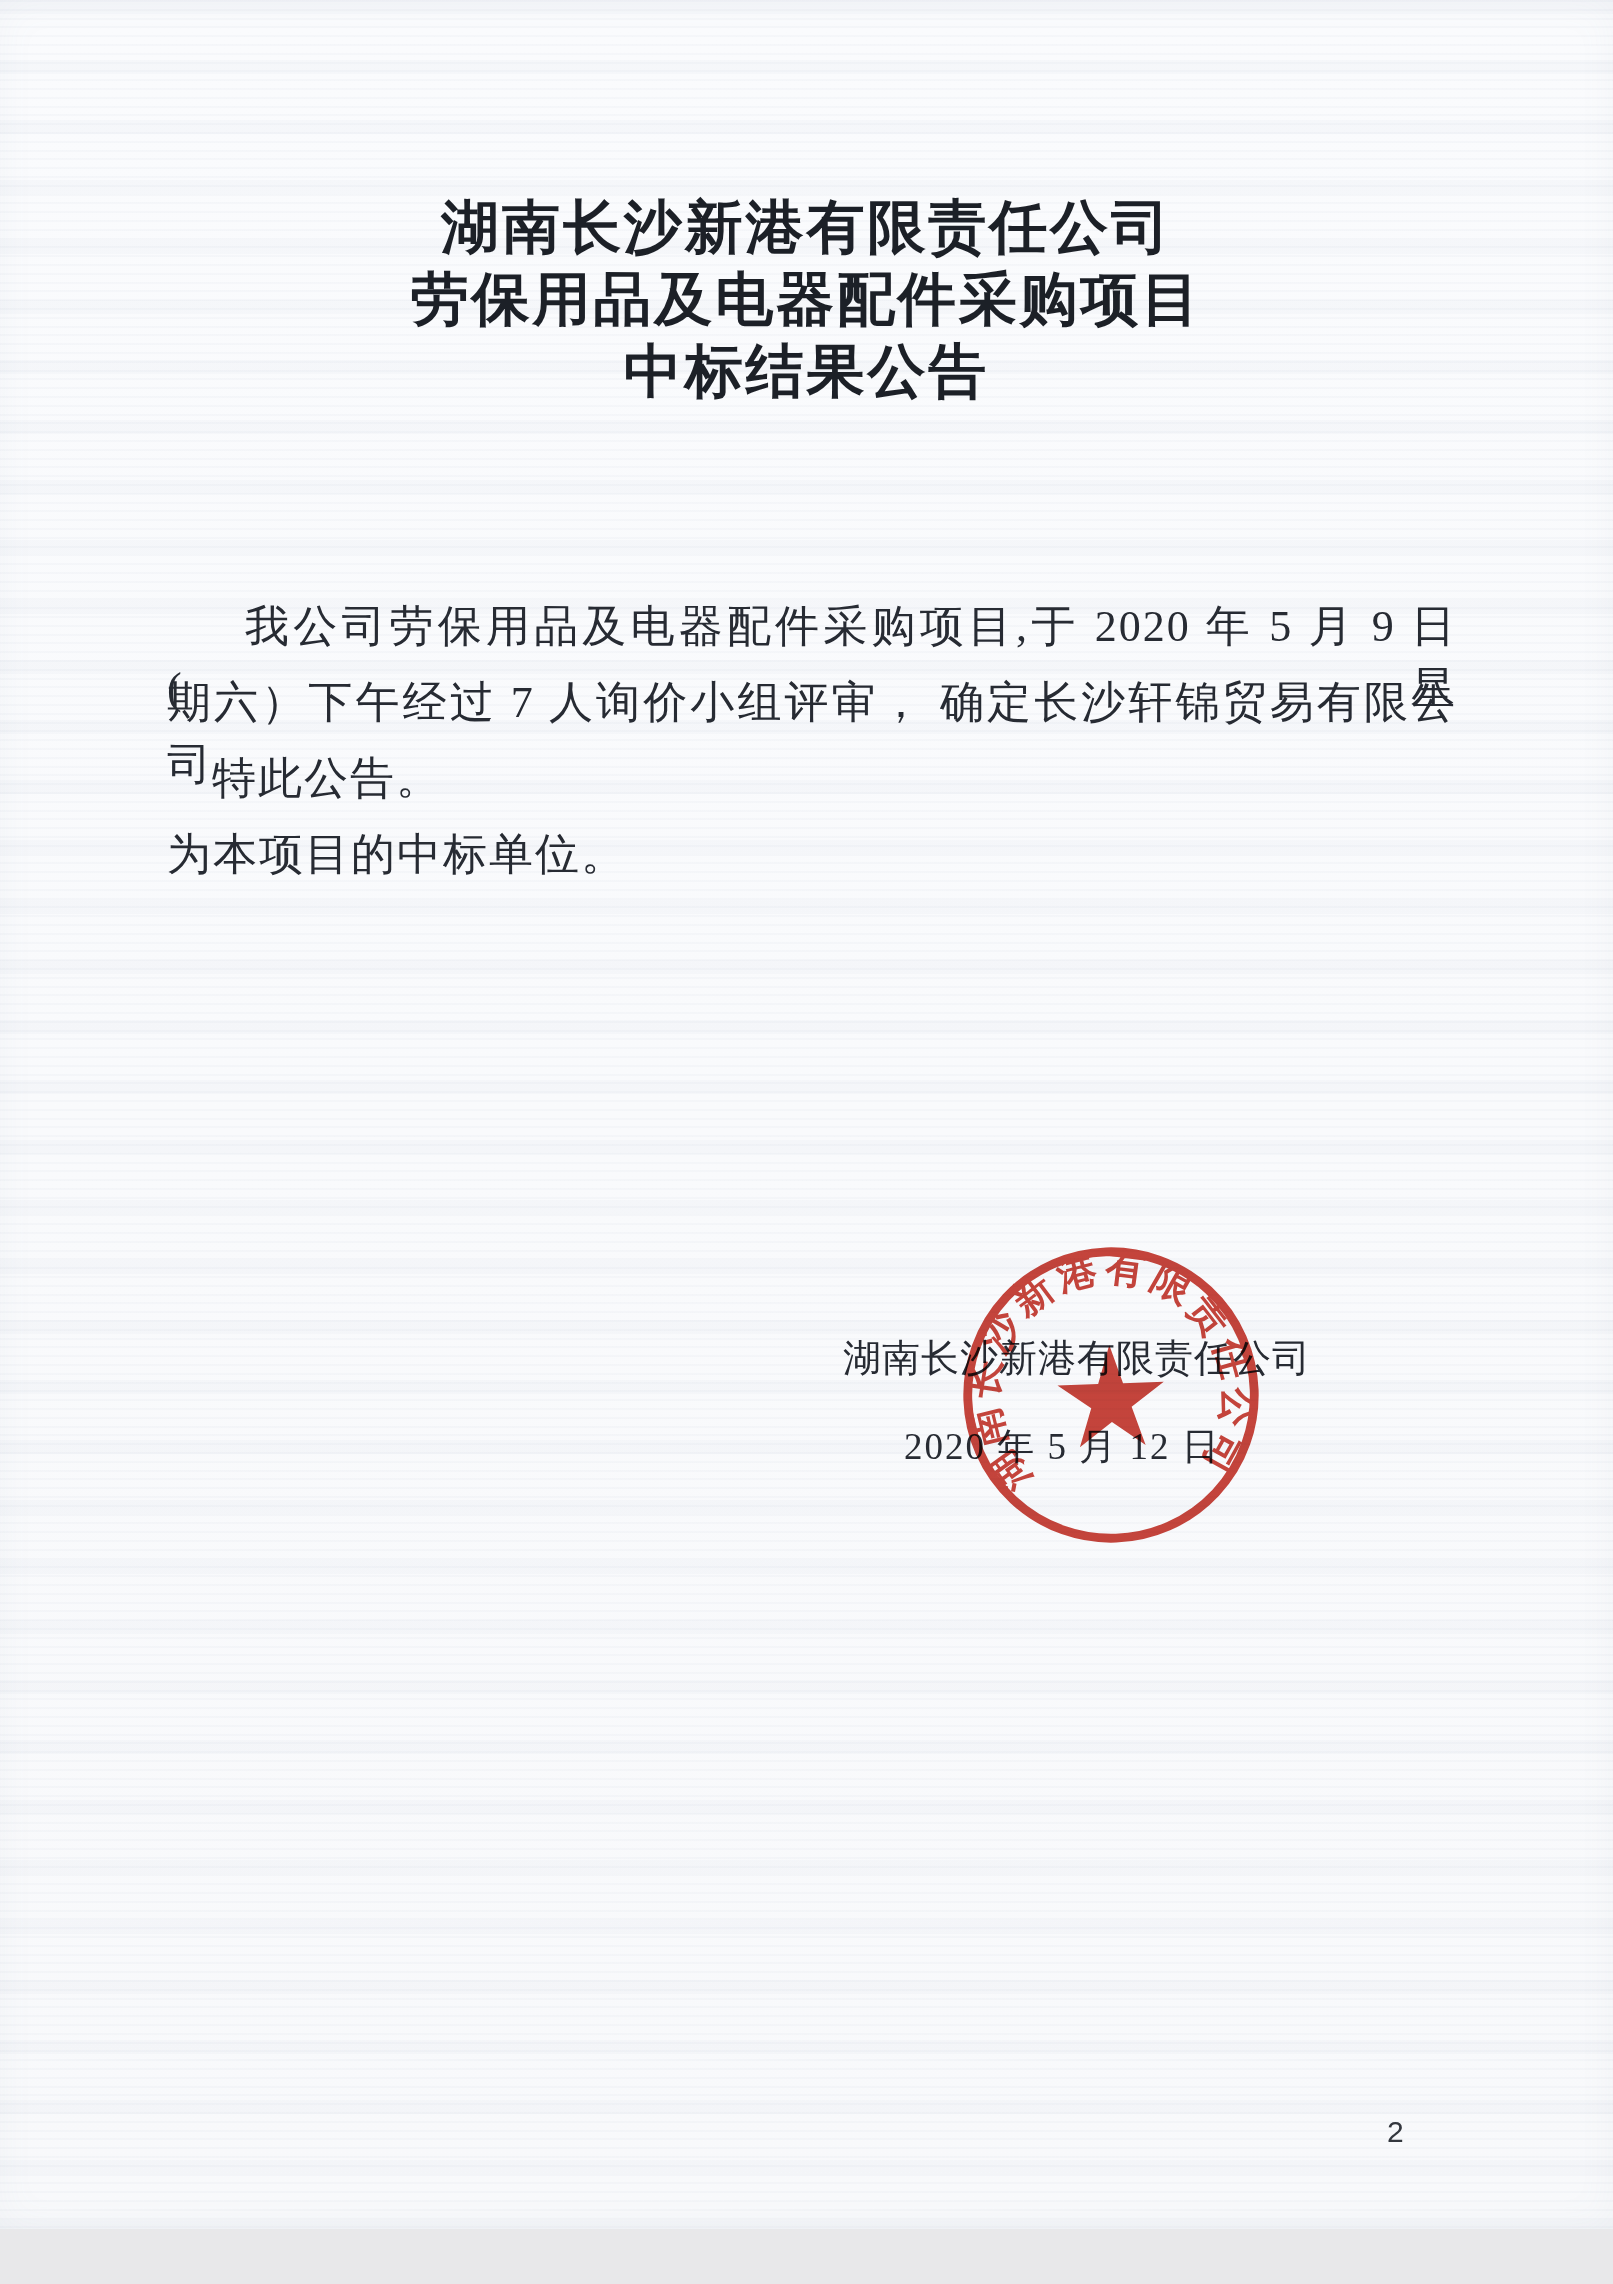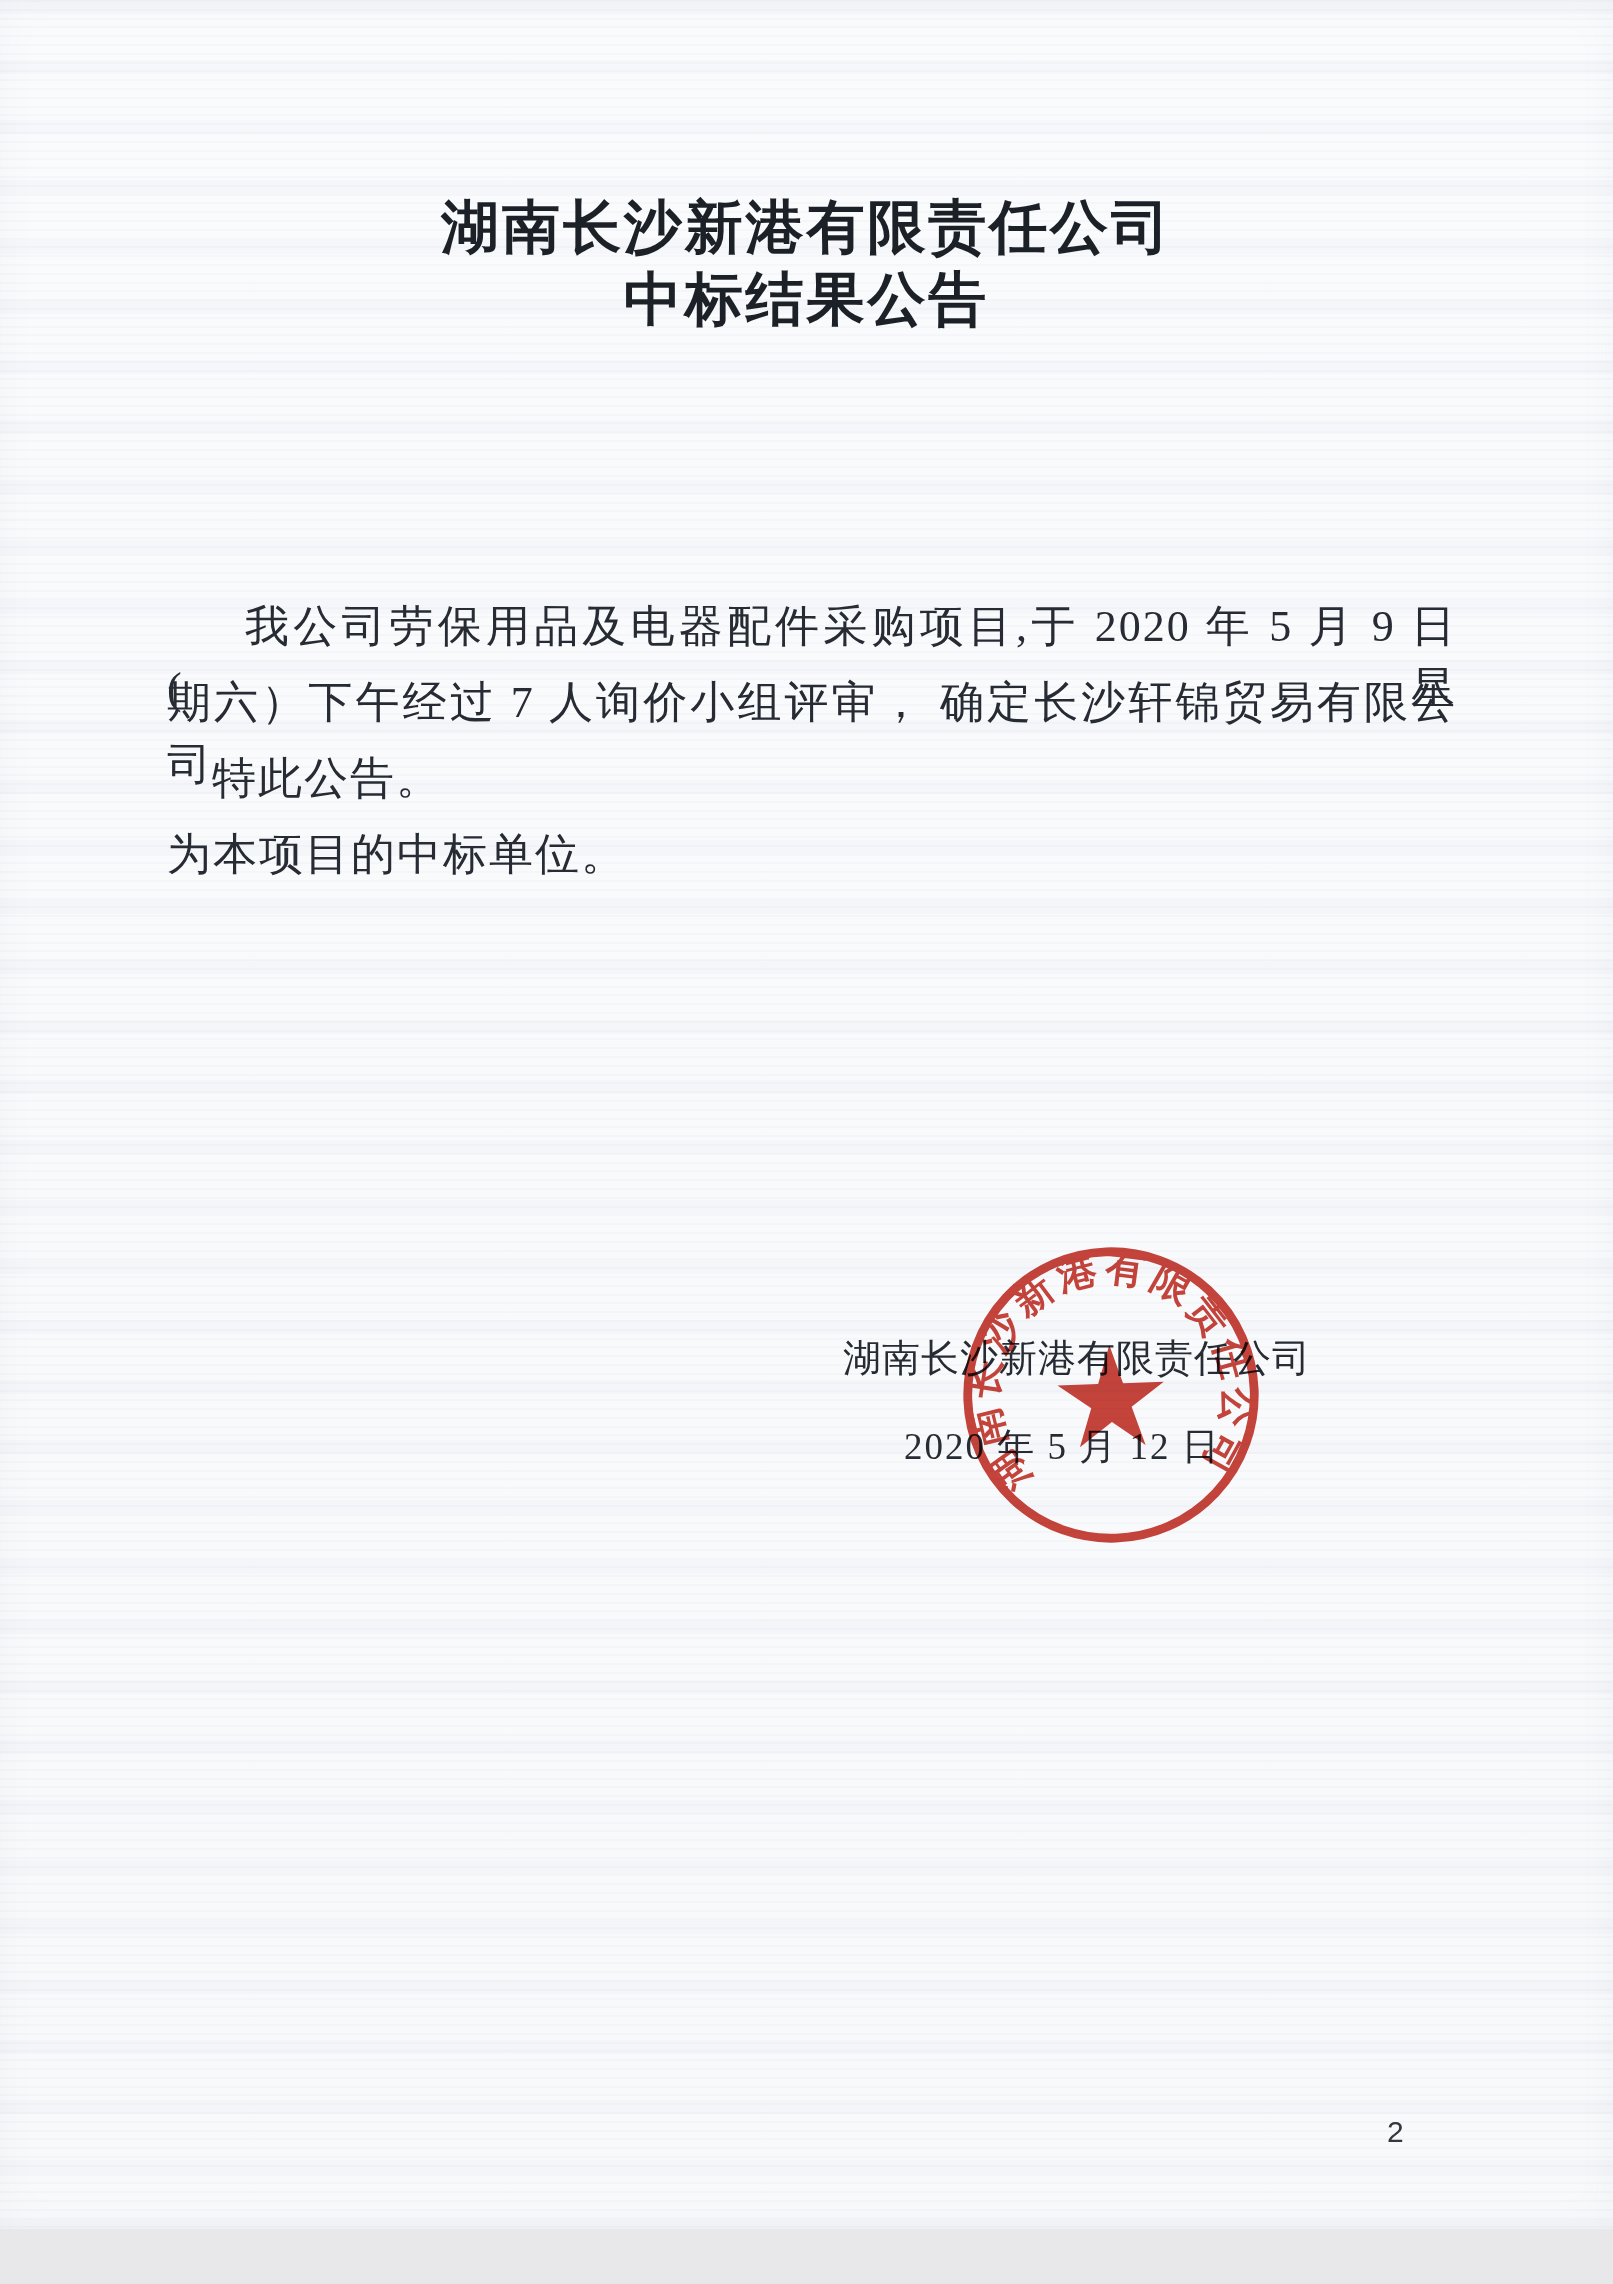--- a/index.html
+++ b/index.html
@@ -111,20 +111,21 @@
     font-family: "Liberation Sans", "DejaVu Sans", sans-serif;
   }
 </style>
 </head>
 <body>
 
 <div class="page">
 
   <div class="title-block">
     <div class="title-line">湖南长沙新港有限责任公司</div>
+    <div class="title-line">劳保用品及电器配件采购项目</div>
     <div class="title-line">中标结果公告</div>
   </div>
 
   <div class="body-block">
     <div class="body-line fill indent-first">我公司劳保用品及电器配件采购项目,于 2020 年 5 月 9 日(星</div>
     <div class="body-line fill">期六）下午经过 7 人询价小组评审， 确定长沙轩锦贸易有限公司</div>
     <div class="body-line indent-small">特此公告。</div>
     <div class="body-line">为本项目的中标单位。</div>
   </div>
 

